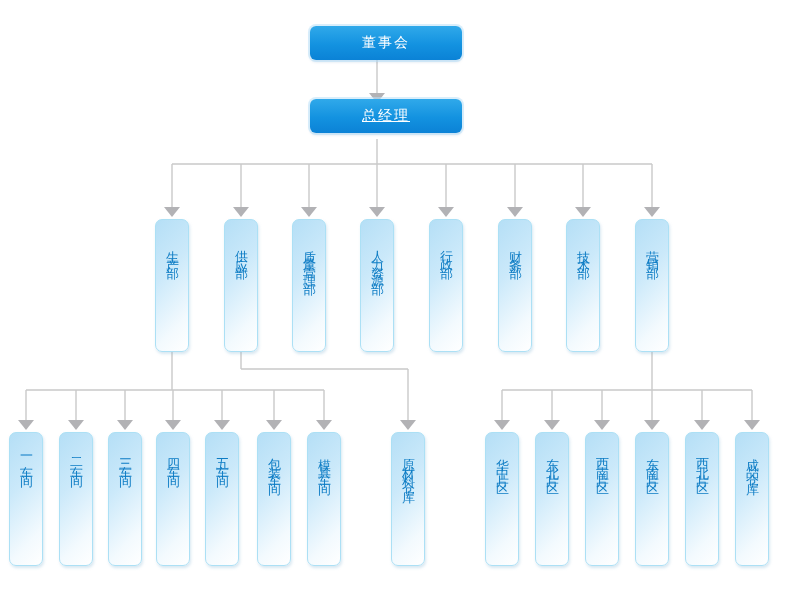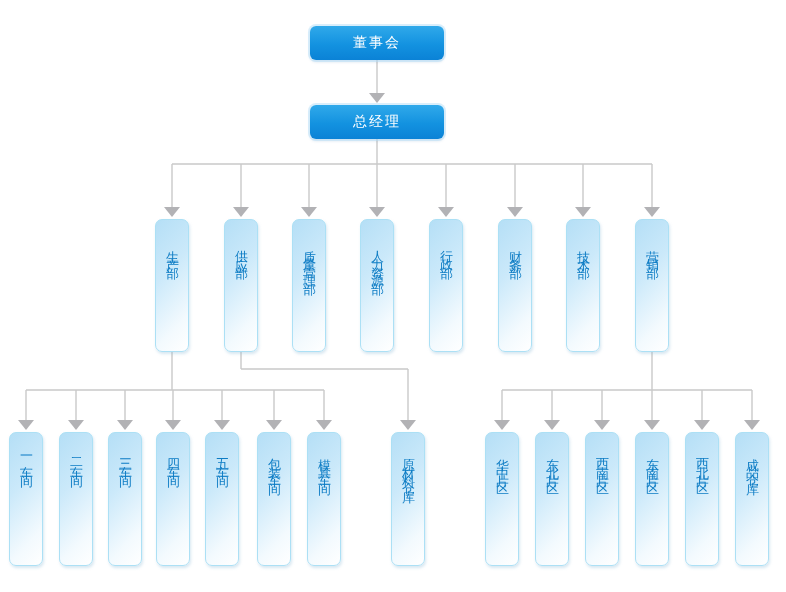--- a/index.html
+++ b/index.html
@@ -2,28 +2,28 @@
 <html><head>
 <meta charset="utf-8">
 <style>
   * { margin:0; padding:0; box-sizing:border-box; }
   html,body { background:#ffffff; font-family:"DejaVu Sans", sans-serif; }
   #stage {
     position:relative; width:786px; height:592px; background:#ffffff; overflow:hidden;
   }
   #connectors { position:absolute; left:0; top:0; width:786px; height:592px; }
   .btn {
-    position:absolute; width:134px; height:34px; border-radius:6px;
+    position:absolute; width:152px; height:34px; border-radius:6px;
     background:linear-gradient(180deg, #30a9ea 0%, #1392e0 55%, #0b82d6 100%);
     color:#ffffff; font-size:14px; letter-spacing:2px;
     display:flex; align-items:center; justify-content:center;
     box-shadow:0 0 0 2px rgba(186,224,248,.55), 0 2px 3px rgba(40,100,160,.18);
   }
   #board-box { left:310px; top:26px; }
-  #gm-box    { left:310px; top:105px; }
+  #gm-box    { left:310px; top:99px;text-decoration:underline; }
   .vbox {
     position:absolute; width:34px;
     border:1px solid #ace0f5; border-radius:7px;
     background:linear-gradient(133deg, #b5dff6 0%, #cbe9fa 38%, #f3fafe 78%, #ffffff 100%);
     box-shadow:1px 2px 3px rgba(140,185,215,.35);
     display:flex; justify-content:center;
   }
   .vtext {
     writing-mode:vertical-lr; text-orientation:upright;
     color:#0d7cc4; font-size:13px; letter-spacing:8px; padding-top:20px;

